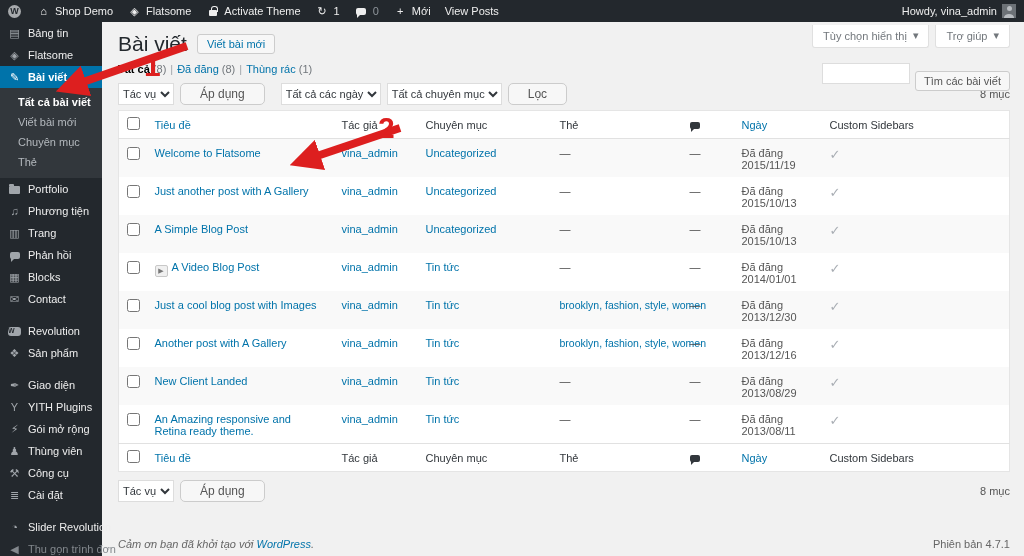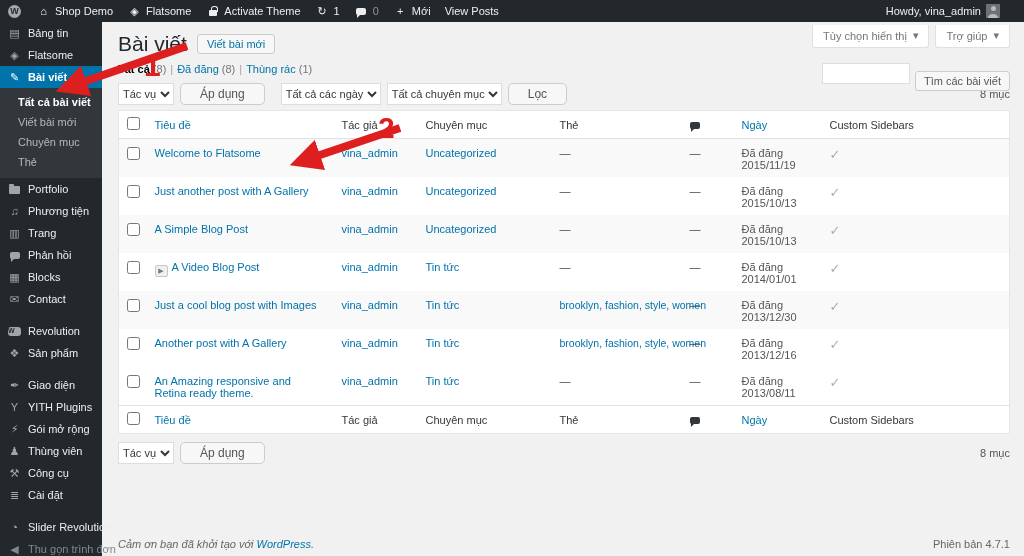--- a/index.html
+++ b/index.html
@@ -5,21 +5,21 @@
   * { box-sizing: border-box; margin: 0; padding: 0; }
   html,body { width:1024px; height:556px; overflow:hidden;
     font-family:"Liberation Sans","DejaVu Sans",sans-serif; background:#f1f1f1; }
 
   
   .admin-bar { position:fixed; top:0; left:0; right:0; height:22px; background:#23282d;
     display:flex; align-items:center; z-index:50; color:#eeeeee; font-size:11px; }
   .ab-left { display:flex; align-items:center; height:100%; }
   .ab-item { display:flex; align-items:center; gap:4px; padding:0 7px; height:100%; cursor:pointer; color:#eee; }
   .ab-item .cnt-dim { color:#8f959b; }
-  .ab-right { margin-left:auto; display:flex; align-items:center; gap:5px; padding-right:24px; }
+  .ab-right { margin-left:auto; display:flex; align-items:center; gap:5px; padding-right:8px; }
   .i-wplogo { display:inline-flex; width:13px; height:13px; border-radius:50%; background:#a7aaad;
     color:#23282d; font-size:9px; font-weight:bold; align-items:center; justify-content:center; }
   .avatar { width:14px; height:14px; background:#6c7176; position:relative; overflow:hidden; }
   .avatar::before { content:""; position:absolute; top:2px; left:4.5px; width:5px; height:5px; border-radius:50%; background:#b8bcc0; }
   .avatar::after { content:""; position:absolute; bottom:-3px; left:2px; width:10px; height:7px; border-radius:50% 50% 0 0; background:#b8bcc0; }
 
   
   .mi-ico { display:inline-flex; width:15px; min-width:15px; justify-content:center; align-items:center;
     font-size:11px; line-height:1; }
   .css-bubble { display:inline-block; width:10px; height:7px; background:currentColor;
@@ -377,20 +377,30 @@
         <tr>
           <td><input type="checkbox" style=""></td>
           <td><a class="row-title">Another post with A Gallery</a></td>
           <td><a class="cell-link">vina_admin</a></td>
           <td><a class="cell-link">Tin tức</a></td>
           <td><a class="cell-link tags-link">brooklyn, fashion, style, women</a></td>
           <td><span class="dash">—</span></td>
           <td><span class="date-status">Đã đăng</span><br><span class="date-val">2013/12/16</span></td>
           <td><span class="cs-check">✓</span></td>
         </tr>
+        <tr class="alternate">
+          <td><input type="checkbox" style=""></td>
+          <td><a class="row-title">New Client Landed</a></td>
+          <td><a class="cell-link">vina_admin</a></td>
+          <td><a class="cell-link">Tin tức</a></td>
+          <td><span class="dash">—</span></td>
+          <td><span class="dash">—</span></td>
+          <td><span class="date-status">Đã đăng</span><br><span class="date-val">2013/08/29</span></td>
+          <td><span class="cs-check">✓</span></td>
+        </tr>
         <tr>
           <td><input type="checkbox" style=""></td>
           <td><a class="row-title">An Amazing responsive and Retina ready theme.</a></td>
           <td><a class="cell-link">vina_admin</a></td>
           <td><a class="cell-link">Tin tức</a></td>
           <td><span class="dash">—</span></td>
           <td><span class="dash">—</span></td>
           <td><span class="date-status">Đã đăng</span><br><span class="date-val">2013/08/11</span></td>
           <td><span class="cs-check">✓</span></td>
         </tr>

